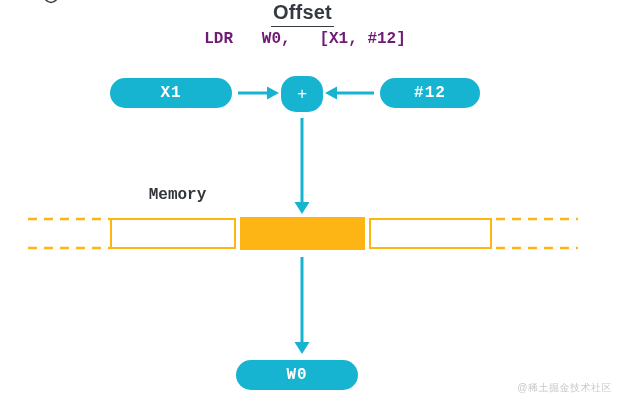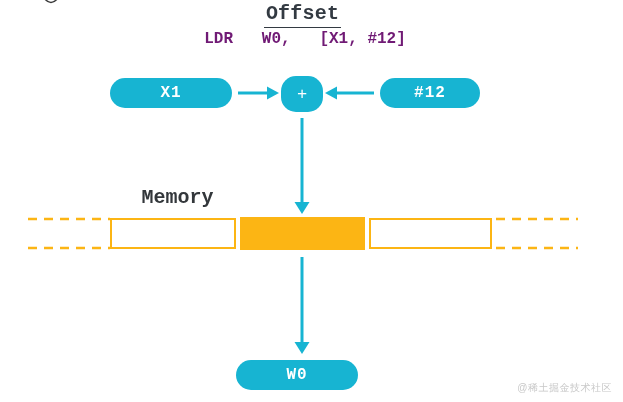--- a/index.html
+++ b/index.html
@@ -16,21 +16,20 @@
   .title{
     left:240px;top:1px;width:125px;
     text-align:center;
     font-size:20px;font-weight:600;color:#333a42;
     letter-spacing:0.2px;
   }
   .title .u{
     display:inline-block;
     border-bottom:1.5px solid #333a42;
     padding:0 2px 2px 2px;
-    font-family:Liberation Mono, monospace;
   }
 
   
   .instruction{
     left:0;top:30px;width:610px;
     text-align:center;
     font-family:"Liberation Mono","DejaVu Sans Mono",monospace;
     font-weight:bold;font-size:16px;color:#701a75;
     white-space:pre;
   }
@@ -48,21 +47,21 @@
   .box-x1 {left:110px;top:78px;width:122px;height:30px;}
   .box-plus{left:281px;top:76px;width:42px;height:36px;font-weight:normal;font-size:17px;letter-spacing:0;}
   .box-imm{left:380px;top:78px;width:100px;height:30px;}
   .box-w0 {left:236px;top:360px;width:122px;height:30px;}
 
   
   .memory-label{
     left:130px;top:186px;width:95px;
     text-align:center;
     font-family:"Liberation Mono","DejaVu Sans Mono",monospace;
-    font-weight:bold;font-size:20px;color:#33373b;
+    font-weight:bold;font-size:16px;color:#33373b;
   }
 
   
   .mem-cell-empty{
     background:#ffffff;
     border:2px solid #fcb514;
     box-sizing:border-box;
   }
   .mem-left {left:110px;top:218px;width:126px;height:31px;}
   .mem-right{left:369px;top:218px;width:123px;height:31px;}

